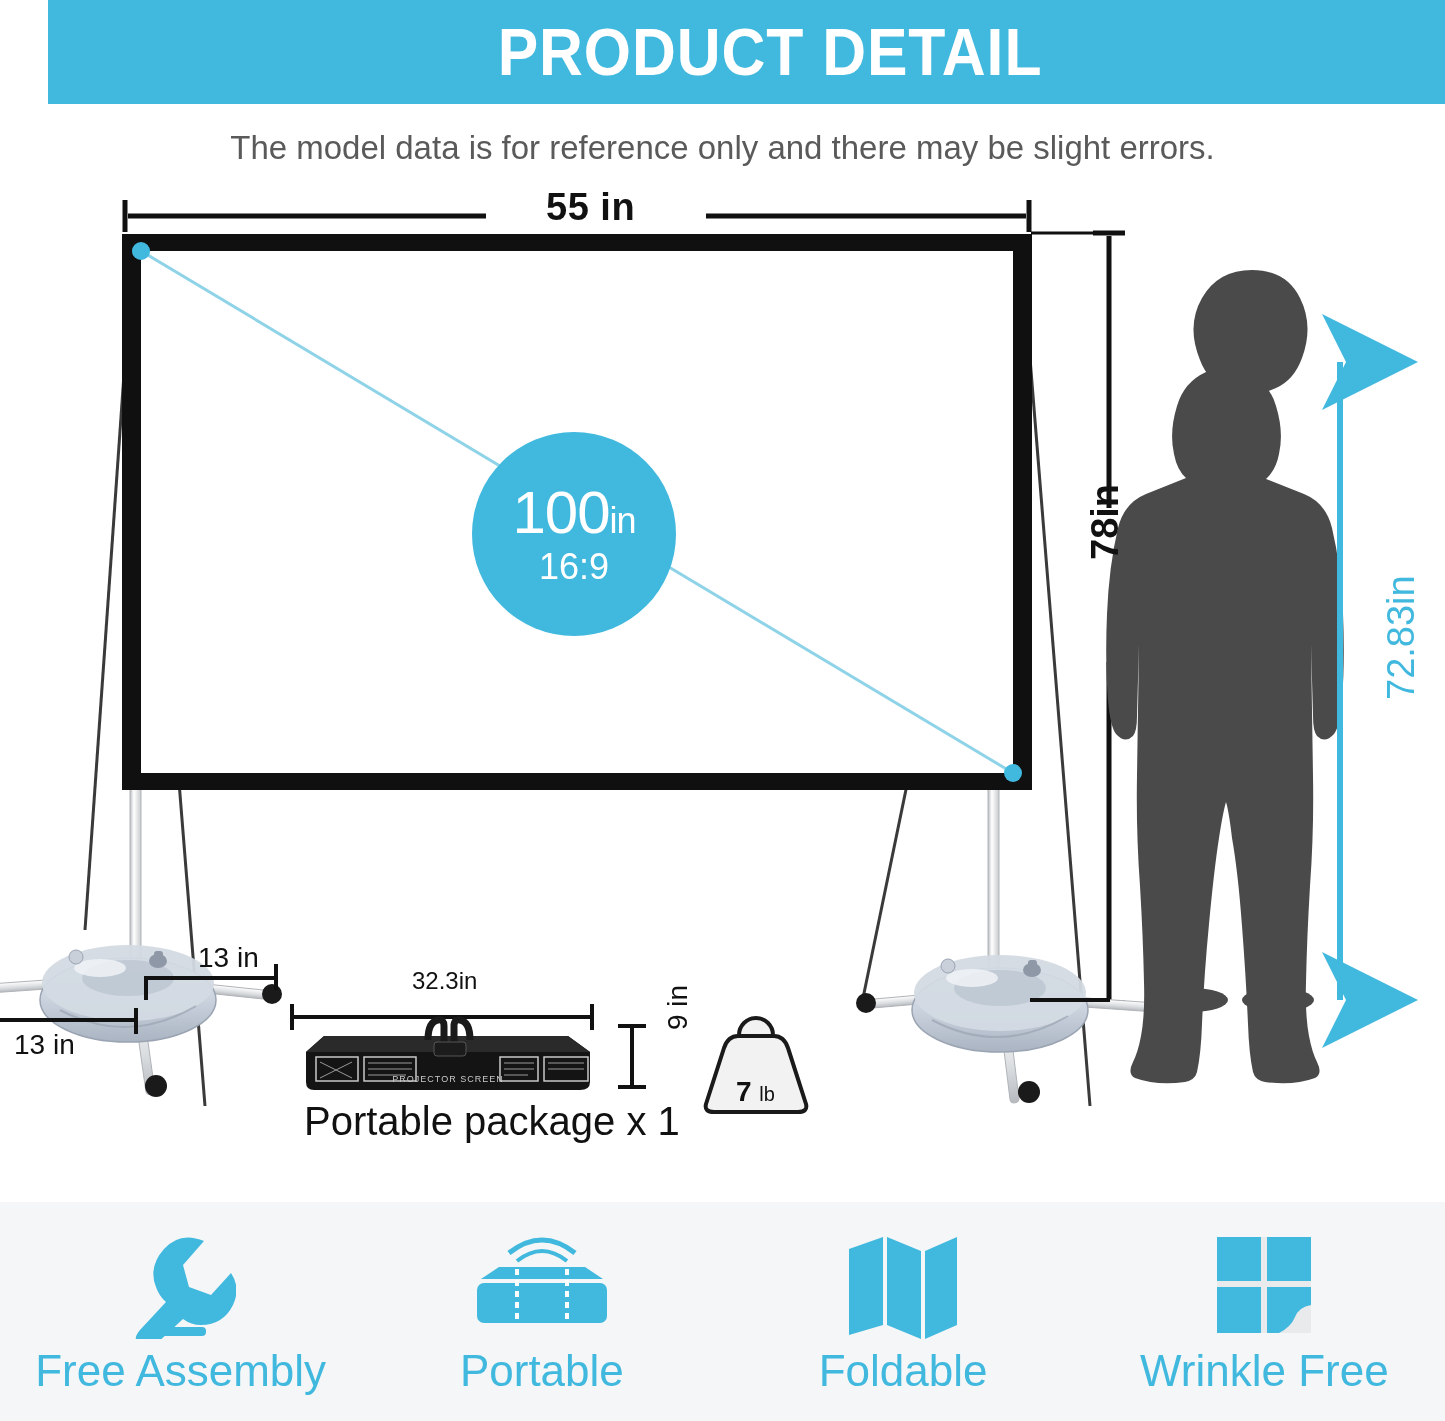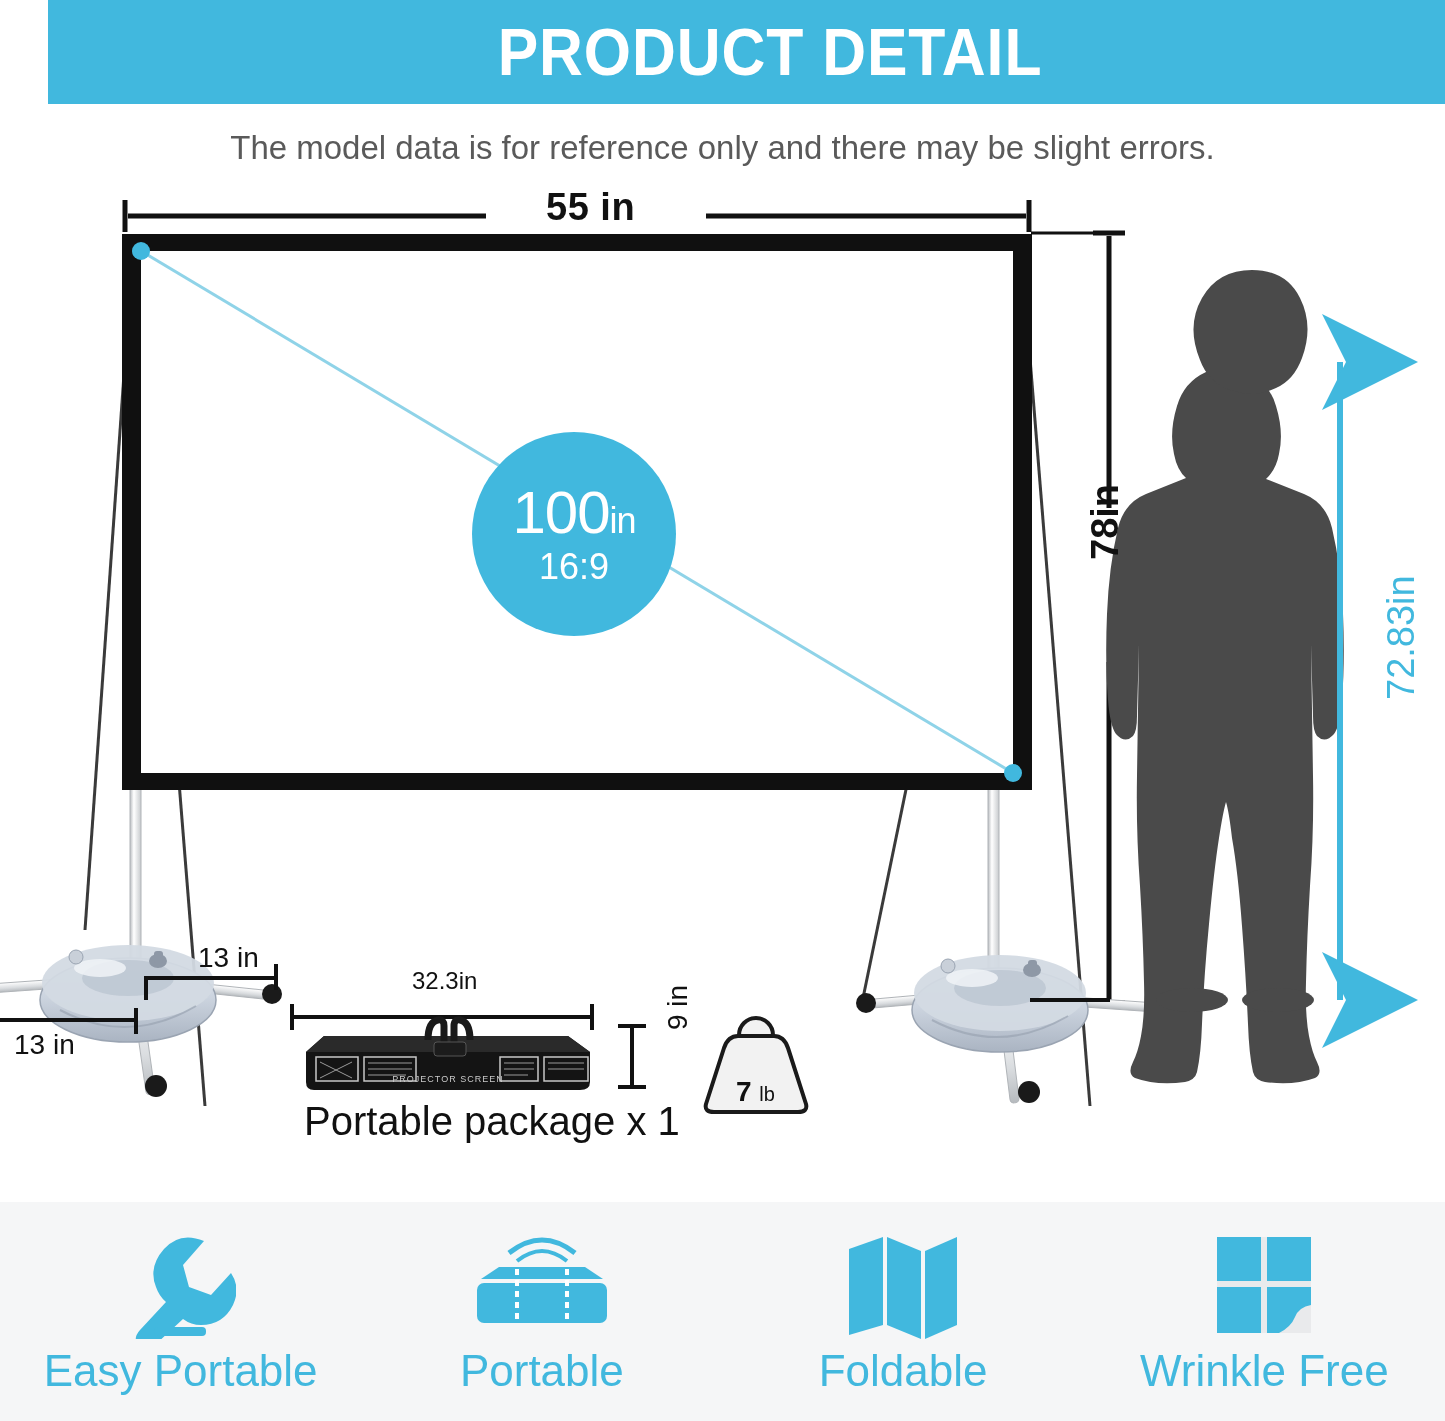--- a/index.html
+++ b/index.html
@@ -303,21 +303,21 @@
 
 <div class="features">
 
   <div class="feature">
     <div class="ficon">
       <svg width="110" height="108" viewBox="0 0 110 108">
         <path d="M78 10 q-24 -10 -40 8 q-16 18 -8 38 q3 9 10 15 l-26 28 q-8 9 -1 16 q7 7 16 -1 l28 -26 q8 6 18 6 q22 0 32 -20 q8 -17 -2 -32 l-20 22 l-22 -8 l-6 -22 z" fill="#41b8de"></path>
         <rect x="28" y="96" width="52" height="9" rx="4" fill="#41b8de"></rect>
       </svg>
     </div>
-    <div class="flabel">Easy Portable</div>
+    <div class="flabel">Free Assembly</div>
   </div>
 
   <div class="feature">
     <div class="ficon">
       <svg width="150" height="108" viewBox="0 0 150 108">
         <path d="M42 22 q33 -26 66 0" fill="none" stroke="#41b8de" stroke-width="5"></path>
         <path d="M50 30 q25 -20 50 0" fill="none" stroke="#41b8de" stroke-width="4"></path>
         <path d="M14 48 l18 -12 h86 l18 12 z" fill="#41b8de"></path>
         <rect x="10" y="52" width="130" height="40" rx="7" fill="#41b8de"></rect>
         <g stroke="#ffffff" stroke-width="4" stroke-dasharray="6 5" fill="none">

